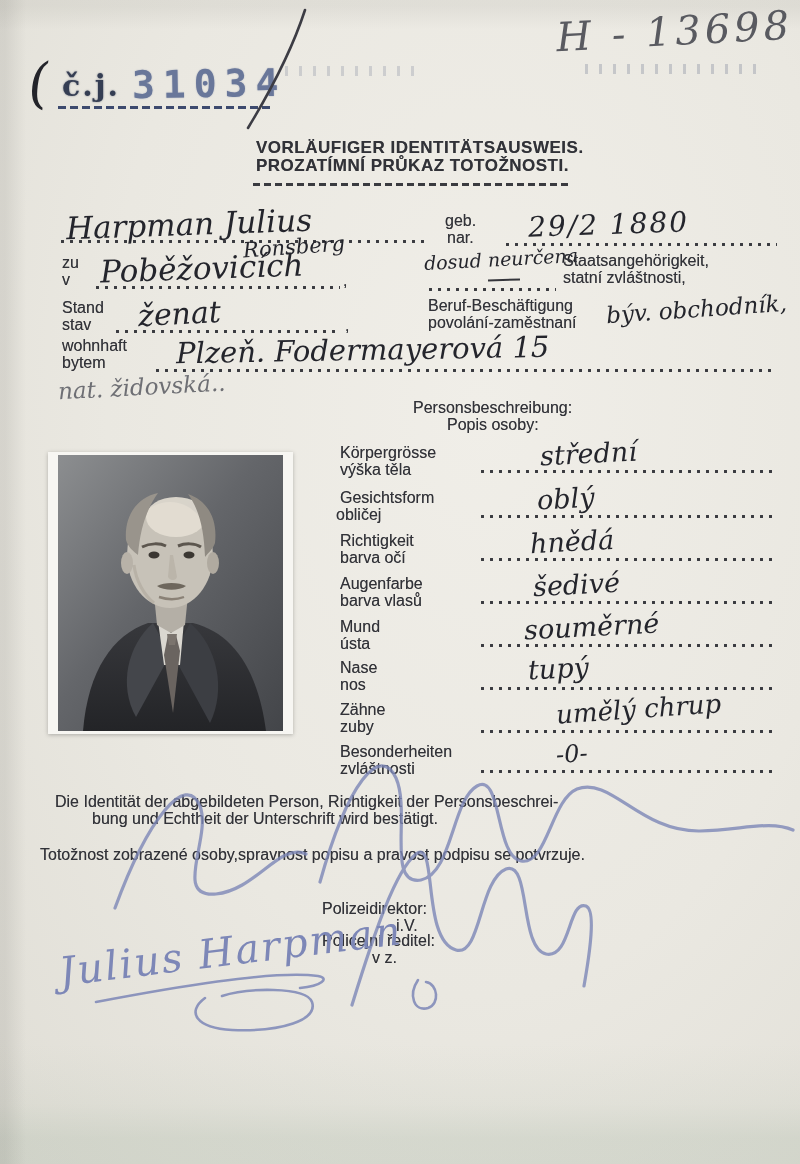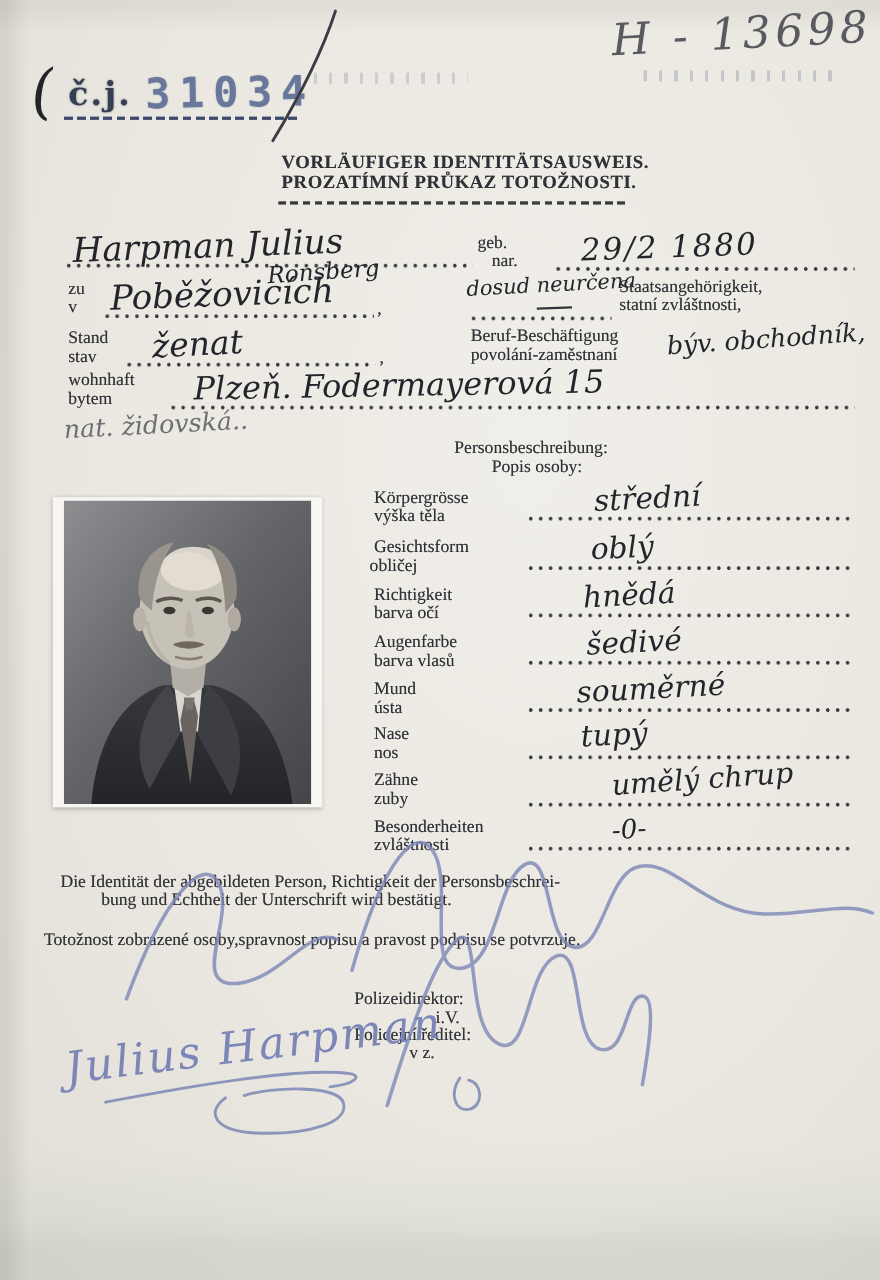--- a/index.html
+++ b/index.html
@@ -5,21 +5,21 @@
   html,body{margin:0;padding:0;background:#c9c7c1;}
   .sheet{
     position:relative;width:800px;height:1164px;overflow:hidden;
     background:
       linear-gradient(180deg, rgba(120,120,110,.10) 0 6px, rgba(0,0,0,0) 30px),
       linear-gradient(90deg, rgba(90,90,85,.12) 0 5px, rgba(0,0,0,0) 26px),
       linear-gradient(0deg, rgba(150,170,150,.22) 0 26px, rgba(150,170,150,.08) 60px, rgba(0,0,0,0) 120px),
       radial-gradient(ellipse at 60% 35%, #f0eee8 0%, #eae8e1 55%, #e0ded6 100%);
     font-family:"DejaVu Sans Mono", monospace;
   }
-  .typed{position:absolute;font-family:Liberation Serif, serif;color:#313238;font-size:16px;line-height:17px;white-space:pre;text-shadow:0 0 .6px rgba(40,40,45,.55);}
+  .typed{position:absolute;font-family:Liberation Sans, sans-serif;color:#313238;font-size:16px;line-height:17px;white-space:pre;text-shadow:0 0 .6px rgba(40,40,45,.55);}
   .typed.bold{font-weight:bold;letter-spacing:.5px;}
   .hand{position:absolute;font-family:"DejaVu Serif", serif;font-style:italic;color:#24252c;white-space:pre;}
   .hand-blue{position:absolute;font-family:"DejaVu Serif", serif;font-style:italic;color:#7d87b7;white-space:pre;}
   .pencil{position:absolute;font-family:"DejaVu Serif", serif;font-style:italic;color:#6e6f74;white-space:pre;}
   .dotline{position:absolute;height:5px;background-image:radial-gradient(circle at 2.5px 2.5px,#3a3b40 1.4px,rgba(0,0,0,0) 1.9px);background-size:9px 5px;background-repeat:repeat-x;}
   .dashline{position:absolute;height:3px;background-image:repeating-linear-gradient(90deg,#3a3b40 0 7px,rgba(0,0,0,0) 7px 11px);}
   .dashline.navy{background-image:repeating-linear-gradient(90deg,#3d4a6e 0 8px,rgba(0,0,0,0) 8px 12px);}
   .faint{position:absolute;height:10px;background-image:repeating-linear-gradient(90deg,#3d4a6e 0 3px,rgba(0,0,0,0) 3px 14px);opacity:.22;}
   .stamp-prefix{position:absolute;font-family:"DejaVu Serif", serif;font-weight:bold;color:#1d2740;opacity:.88;letter-spacing:2px;text-shadow:0 0 2px rgba(29,39,64,.6);}
   .stamp-num{position:absolute;font-family:"DejaVu Sans Mono", monospace;font-weight:bold;color:#5f6e94;letter-spacing:8px;opacity:.92;text-shadow:0 0 1.5px rgba(80,95,140,.5);}
@@ -40,21 +40,21 @@
   <div class="stamp-num" style="left:132px;top:62px;font-size:38px;transform:rotate(-1deg);">31034</div>
   <div class="dashline navy" style="left:58px;top:106px;width:212px;"></div>
   <div class="faint" style="left:285px;top:66px;width:140px;opacity:.18;"></div>
 
   <div class="typed bold" style="left:256px;top:139px;font-size:17px;">VORLÄUFIGER IDENTITÄTSAUSWEIS.</div>
   <div class="typed bold" style="left:256px;top:157px;font-size:17px;">PROZATÍMNÍ PRŮKAZ TOTOŽNOSTI.</div>
   <div class="dashline" style="left:253px;top:183px;width:318px;"></div>
 
   <div class="hand" style="left:66px;top:206px;font-size:31px;transform:rotate(-2deg);">Harpman Julius</div>
   <div class="dotline" style="left:60px;top:239px;width:370px;"></div>
-  <div class="typed" style="left:434px;top:212px;text-align:right;">geb.</div>
+  <div class="typed" style="left:445px;top:212px;text-align:right;">geb.</div>
   <div class="typed" style="left:447px;top:229px;">nar.</div>
   <div class="hand" style="left:528px;top:208px;font-size:28px;transform:rotate(-2deg);letter-spacing:2px;">29/2 1880</div>
   <div class="dotline" style="left:505px;top:242px;width:272px;"></div>
 
   <div class="typed" style="left:62px;top:254px;">zu</div>
   <div class="typed" style="left:62px;top:271px;">v</div>
   <div class="hand" style="left:243px;top:235px;font-size:21px;transform:rotate(-4deg);">Ronsberg</div>
   <div class="hand" style="left:100px;top:250px;font-size:31px;transform:rotate(-2deg);">Poběžovicích</div>
   <div class="dotline" style="left:95px;top:285px;width:245px;"></div>
   <div class="typed" style="left:343px;top:272px;">,</div>

